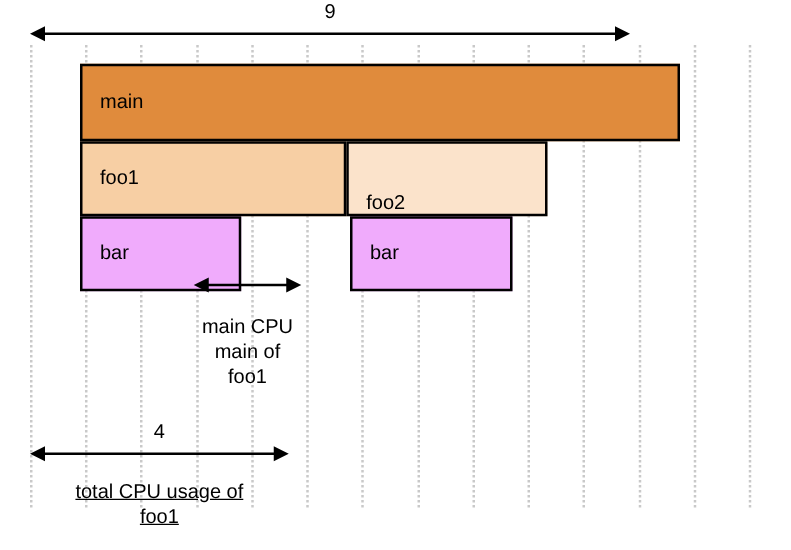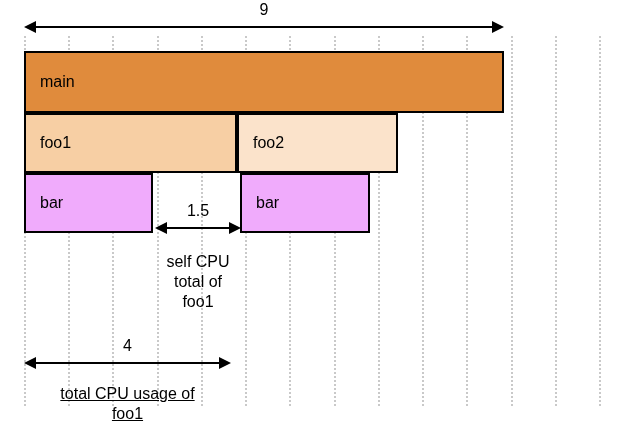--- a/index.html
+++ b/index.html
@@ -26,31 +26,32 @@
   }
 
   
   .bar {
     position: absolute;
     box-sizing: border-box;
     border: 2px solid #000000;
     display: flex;
     align-items: center;
     overflow: hidden;
+    margin-left: 40px;
   }
   .bar-label {
     font-size: 16px;
     color: #000000;
     padding-left: 14px;
     white-space: nowrap;
     line-height: 1;
   }
   .bar-main  { background: #e08b3c; }
   .bar-foo1  { background: #f7cfa4; }
-  .bar-foo2  { background: #fbe3cb; }
+  .bar-foo2  { background: #fbe3cb; align-items: flex-end; }
   .bar-leaf  { background: #f0abfc; }
 
   
   .measure {
     position: absolute;
     height: 2px;
   }
   .measure .shaft {
     position: absolute;
     left: 9px;
@@ -134,29 +135,28 @@
   </div>
 
   <div class="bar bar-leaf" style="left:24px; top:173px; width:129px; height:60px;">
     <span class="bar-label">bar</span>
   </div>
 
   <div class="bar bar-leaf" style="left:240px; top:173px; width:130px; height:60px;">
     <span class="bar-label">bar</span>
   </div>
 
-  <div class="measure-value" style="left:155px; top:203px; width:86px;">1.5</div>
   <div class="measure" style="left:155px; top:227px; width:86px;">
     <div class="head left"></div>
     <div class="shaft"></div>
     <div class="head right"></div>
   </div>
   <div class="caption" style="left:138px; top:252px; width:120px;">
-    <div>self CPU</div>
-    <div>total of</div>
+    <div>main CPU</div>
+    <div>main of</div>
     <div>foo1</div>
   </div>
 
   <div class="measure-value" style="left:24px; top:338px; width:207px;">4</div>
   <div class="measure" style="left:24px; top:362px; width:207px;">
     <div class="head left"></div>
     <div class="shaft"></div>
     <div class="head right"></div>
   </div>
   <div class="caption" style="left:20px; top:384px; width:215px;text-decoration:underline;">

